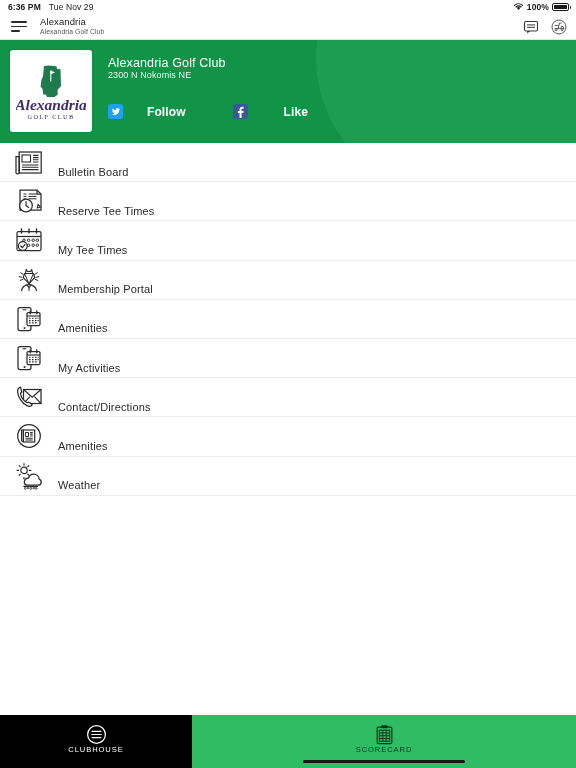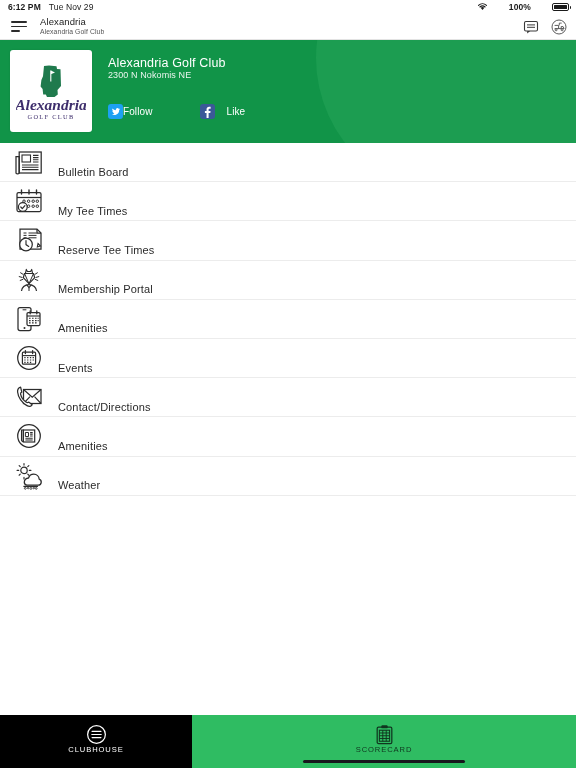--- a/index.html
+++ b/index.html
@@ -15,21 +15,21 @@
   .statusbar {
     height: 14px; width: 100%;
     display: flex; align-items: center;
     padding: 0 7px 0 8px;
     background: #ffffff;
     font-size: 8.5px; color: #1a1a1a;
     letter-spacing: 0.1px;
   }
   .sb-time { font-weight: 600; }
   .sb-date { margin-left: 8px; font-weight: 500; }
-  .sb-right { margin-left: auto; display: flex; align-items: center; gap: 21px; }
+  .sb-right { margin-left: auto; display: flex; align-items: center; gap: 3px; }
   .sb-pct { font-weight: 600; font-size: 8.5px; }
   .wifi-ico { display: block; }
   .batt {
     width: 17px; height: 8px; border: 1px solid #1a1a1a; border-radius: 2px;
     position: relative; padding: 1px;
   }
   .batt::after {
     content:""; position:absolute; right:-3px; top: 2px;
     width: 1.5px; height: 3px; background:#1a1a1a; border-radius: 0 1px 1px 0;
   }
@@ -76,21 +76,21 @@
   .club-addr { font-size: 9px; color: #eaf5ee; margin-top: 0; letter-spacing: .1px; }
   .social-row { display: flex; align-items: center; margin-top: 24px; }
   .social { display: flex; align-items: center; cursor: pointer; }
   .social + .social { margin-left: 47px; gap: 12px; }
   .sq {
     width: 15px; height: 15px; border-radius: 3px; flex: none;
     display: flex; align-items: center; justify-content: center;
   }
   .sq.tw { background: #1da1f2; }
   .sq.fb { background: #3b5998; }
-  .social-lbl { font-size: 10px; color: #fff; margin-left: 0; letter-spacing: .1px; }
+  .social-lbl { font-size: 12px; color: #fff; margin-left: 24px; letter-spacing: .1px; font-weight: bold; }
 
   
   .menu { width: 100%; background: #fff; }
   .row {
     height: 39.2px; display: flex; align-items: center;
     border-bottom: 1px solid #ececec; cursor: pointer; background:#fff;
   }
   .row-ico {
     width: 58px; flex: none; display: flex; align-items: center; justify-content: center;
   }
@@ -117,21 +117,21 @@
     width: 162px; height: 3.4px; background: #17171c; border-radius: 3px;
   }
   .home-wrap { position:absolute; left:192px; right:0; bottom:0; height: 53px; pointer-events:none; }
 </style>
 </head>
 <body>
 
 <div class="app">
 
   <div class="statusbar">
-    <span class="sb-time">6:12 PM</span>
+    <span class="sb-time">6:36 PM</span>
     <span class="sb-date">Tue Nov 29</span>
     <div class="sb-right">
       <span class="wifi-ico">
         <svg width="11" height="9" viewBox="0 0 11 9">
           <path d="M5.5 8 L7.3 5.7 A2.9 2.9 0 0 0 3.7 5.7 Z" fill="#1a1a1a"></path>
           <path d="M1.5 3.3 A6 6 0 0 1 9.5 3.3" stroke="#1a1a1a" stroke-width="1.1" fill="none" stroke-linecap="round"></path>
           <path d="M2.9 5 A4 4 0 0 1 8.1 5" stroke="#1a1a1a" stroke-width="1.1" fill="none" stroke-linecap="round"></path>
         </svg>
       </span>
       <span class="sb-pct">100%</span>
@@ -224,20 +224,35 @@
       <div class="row-ico">
         <svg width="30" height="28" viewBox="0 0 30 28">
           <path d="M2 8.5 h3.2 v16.5 a2 2 0 0 1-3.2 0 z" fill="none" stroke="#2c2c2c" stroke-width="1.25"></path>
           <rect x="5.2" y="4" width="22" height="21" fill="none" stroke="#2c2c2c" stroke-width="1.25"></rect>
           <rect x="8" y="7" width="8.5" height="7" fill="none" stroke="#2c2c2c" stroke-width="1.1"></rect>
           <path d="M19 7.4h5.5M19 9.6h5.5M19 11.8h5.5M19 14h5.5" stroke="#2c2c2c" stroke-width="1.1"></path>
           <path d="M8 17h16.5M8 19.3h16.5M8 21.6h16.5" stroke="#2c2c2c" stroke-width="1.1"></path>
         </svg>
       </div>
       <div class="row-lbl">Bulletin Board</div>
+    </div>
+
+    <div class="row">
+      <div class="row-ico">
+        <svg width="30" height="28" viewBox="0 0 30 28">
+          <path d="M6 3 h17 l4 4 v16 h-21 z" fill="none" stroke="#2c2c2c" stroke-width="1.25"></path>
+          <path d="M23 3 v4 h4" fill="none" stroke="#2c2c2c" stroke-width="1.25"></path>
+          <path d="M9.5 7h3M9.5 9.4h3M9.5 11.8h3" stroke="#2c2c2c" stroke-width="1"></path>
+          <path d="M14.5 7h8M14.5 9.4h8M14.5 11.8h8" stroke="#2c2c2c" stroke-width="1"></path>
+          <circle cx="12" cy="18.5" r="6.3" fill="#fff" stroke="#2c2c2c" stroke-width="1.25"></circle>
+          <path d="M12 14.6 v4 l2.7 1.8" stroke="#2c2c2c" stroke-width="1.15" fill="none" stroke-linecap="round"></path>
+          <path d="M24 17.5 l2.4 2.4 l-3.1 1 l.7-3.4z" fill="none" stroke="#2c2c2c" stroke-width="1.1"></path>
+        </svg>
+      </div>
+      <div class="row-lbl">Reserve Tee Times</div>
     </div>
 
     <div class="row">
       <div class="row-ico">
         <svg width="30" height="28" viewBox="0 0 30 28">
           <rect x="3" y="5.5" width="24" height="19" rx="1.5" fill="none" stroke="#2c2c2c" stroke-width="1.25"></rect>
           <path d="M3 10.5 h24" stroke="#2c2c2c" stroke-width="1.25"></path>
           <path d="M7.5 3 v4M15 3 v4M22.5 3 v4" stroke="#2c2c2c" stroke-width="1.4" stroke-linecap="round"></path>
           <circle cx="10" cy="14.2" r="1.25" fill="none" stroke="#2c2c2c" stroke-width="1"></circle>
           <circle cx="14.6" cy="14.2" r="1.25" fill="none" stroke="#2c2c2c" stroke-width="1"></circle>
@@ -249,35 +264,20 @@
           <circle cx="8.8" cy="20" r="4.4" fill="#fff" stroke="#2c2c2c" stroke-width="1.25"></circle>
           <path d="M6.8 20 l1.5 1.6 l2.6-3" fill="none" stroke="#2c2c2c" stroke-width="1.2" stroke-linecap="round" stroke-linejoin="round"></path>
         </svg>
       </div>
       <div class="row-lbl">My Tee Times</div>
     </div>
 
     <div class="row">
       <div class="row-ico">
         <svg width="30" height="28" viewBox="0 0 30 28">
-          <path d="M6 3 h17 l4 4 v16 h-21 z" fill="none" stroke="#2c2c2c" stroke-width="1.25"></path>
-          <path d="M23 3 v4 h4" fill="none" stroke="#2c2c2c" stroke-width="1.25"></path>
-          <path d="M9.5 7h3M9.5 9.4h3M9.5 11.8h3" stroke="#2c2c2c" stroke-width="1"></path>
-          <path d="M14.5 7h8M14.5 9.4h8M14.5 11.8h8" stroke="#2c2c2c" stroke-width="1"></path>
-          <circle cx="12" cy="18.5" r="6.3" fill="#fff" stroke="#2c2c2c" stroke-width="1.25"></circle>
-          <path d="M12 14.6 v4 l2.7 1.8" stroke="#2c2c2c" stroke-width="1.15" fill="none" stroke-linecap="round"></path>
-          <path d="M24 17.5 l2.4 2.4 l-3.1 1 l.7-3.4z" fill="none" stroke="#2c2c2c" stroke-width="1.1"></path>
-        </svg>
-      </div>
-      <div class="row-lbl">Reserve Tee Times</div>
-    </div>
-
-    <div class="row">
-      <div class="row-ico">
-        <svg width="30" height="28" viewBox="0 0 30 28">
           <path d="M10.5 7.5 h9 l1.2 4.2 l-5.7 6 l-5.7-6 z" fill="none" stroke="#2c2c2c" stroke-width="1.2" stroke-linejoin="round"></path>
           <path d="M10.5 7.5 l4.5 10.2 l4.5-10.2" fill="none" stroke="#2c2c2c" stroke-width="1"></path>
           <path d="M12.3 3.4 l1.1 2.1 h3.2 l1.1-2.1 l.9 4.1 h-7.2 z" fill="none" stroke="#2c2c2c" stroke-width="1.1" stroke-linejoin="round"></path>
           <path d="M6.6 6.8 l2.4 1.5M5.2 10.6 l2.8 .8M6.2 14.4 l2.6-1M23.4 6.8 l-2.4 1.5M24.8 10.6 l-2.8 .8M23.8 14.4 l-2.6-1" stroke="#2c2c2c" stroke-width="1" stroke-linecap="round"></path>
           <path d="M7.5 25 a7.5 6.5 0 0 1 15 0" fill="none" stroke="#2c2c2c" stroke-width="1.25"></path>
           <path d="M12.6 18.6 l2.4 3 l2.4-3" fill="none" stroke="#2c2c2c" stroke-width="1.1"></path>
           <path d="M15 21.6 v3.4" stroke="#2c2c2c" stroke-width="1"></path>
         </svg>
       </div>
       <div class="row-lbl">Membership Portal</div>
@@ -291,35 +291,35 @@
           <circle cx="10.5" cy="23" r="1" fill="#2c2c2c"></circle>
           <rect x="13" y="7.5" width="13" height="13" rx="1.2" fill="#fff" stroke="#2c2c2c" stroke-width="1.25"></rect>
           <path d="M13 11 h13" stroke="#2c2c2c" stroke-width="1.15"></path>
           <path d="M16.2 5.8 v3M22.8 5.8 v3" stroke="#2c2c2c" stroke-width="1.3" stroke-linecap="round"></path>
           <path d="M15 13.3h1.6M18 13.3h1.6M21 13.3h1.6M23.6 13.3h1.1M15 15.6h1.6M18 15.6h1.6M21 15.6h1.6M23.6 15.6h1.1M15 17.9h1.6M18 17.9h1.6M21 17.9h1.6" stroke="#2c2c2c" stroke-width="1.1"></path>
         </svg>
       </div>
       <div class="row-lbl">Amenities</div>
     </div>
 
-
-    <div class="row">
-      <div class="row-ico">
-        <svg width="30" height="28" viewBox="0 0 30 28">
-          <circle cx="15" cy="14" r="11.3" fill="none" stroke="#2c2c2c" stroke-width="1.25"></circle>
-          <rect x="8.4" y="8.2" width="13.2" height="12" rx="1" fill="none" stroke="#2c2c2c" stroke-width="1.2"></rect>
-          <path d="M8.4 11.6 h13.2" stroke="#2c2c2c" stroke-width="1.1"></path>
-          <path d="M11.4 6.6 v3M18.6 6.6 v3" stroke="#2c2c2c" stroke-width="1.3" stroke-linecap="round"></path>
-          <path d="M10.3 13.6h1.3M13.1 13.6h1.3M15.9 13.6h1.3M18.6 13.6h1.3
-                   M10.3 16h1.3M13.1 16h1.3M15.9 16h1.3M18.6 16h1.3
-                   M10.3 18.3h1.3M13.1 18.3h1.3M15.9 18.3h1.3" stroke="#2c2c2c" stroke-width="1.15"></path>
-        </svg>
-      </div>
-      <div class="row-lbl">Events</div>
-    </div>
+    <div class="row">
+      <div class="row-ico">
+        <svg width="30" height="28" viewBox="0 0 30 28">
+          <rect x="4" y="2.5" width="13" height="23" rx="2" fill="none" stroke="#2c2c2c" stroke-width="1.25"></rect>
+          <path d="M8.6 4.8 h3.8" stroke="#2c2c2c" stroke-width="1"></path>
+          <circle cx="10.5" cy="23" r="1" fill="#2c2c2c"></circle>
+          <rect x="13" y="7.5" width="13" height="13" rx="1.2" fill="#fff" stroke="#2c2c2c" stroke-width="1.25"></rect>
+          <path d="M13 11 h13" stroke="#2c2c2c" stroke-width="1.15"></path>
+          <path d="M16.2 5.8 v3M22.8 5.8 v3" stroke="#2c2c2c" stroke-width="1.3" stroke-linecap="round"></path>
+          <path d="M15 13.3h1.6M18 13.3h1.6M21 13.3h1.6M23.6 13.3h1.1M15 15.6h1.6M18 15.6h1.6M21 15.6h1.6M23.6 15.6h1.1M15 17.9h1.6M18 17.9h1.6M21 17.9h1.6" stroke="#2c2c2c" stroke-width="1.1"></path>
+        </svg>
+      </div>
+      <div class="row-lbl">My Activities</div>
+    </div>
+
 
     <div class="row">
       <div class="row-ico">
         <svg width="30" height="28" viewBox="0 0 30 28">
           <rect x="9.5" y="6.5" width="17.5" height="14" fill="none" stroke="#2c2c2c" stroke-width="1.25"></rect>
           <path d="M9.5 6.5 L18.25 14.3 L27 6.5" fill="none" stroke="#2c2c2c" stroke-width="1.2"></path>
           <path d="M9.5 20.5 L16 13.6M27 20.5 L20.5 13.6" fill="none" stroke="#2c2c2c" stroke-width="1.1"></path>
           <path d="M6.6 4.2 c-2 .6-3.2 2.4-3 4.8 c.4 5.2 4.6 11 9.4 13.6 c2.2 1.2 4.3 .9 5.2-.9 l-3.6-2.6 c-.8 .8-1.6 .7-2.6 0 c-2.6-1.9-4.8-5-5.4-8 c-.2-1 .1-1.7 1.2-2 z" fill="#fff" stroke="#2c2c2c" stroke-width="1.25" stroke-linejoin="round"></path>
         </svg>
       </div>

